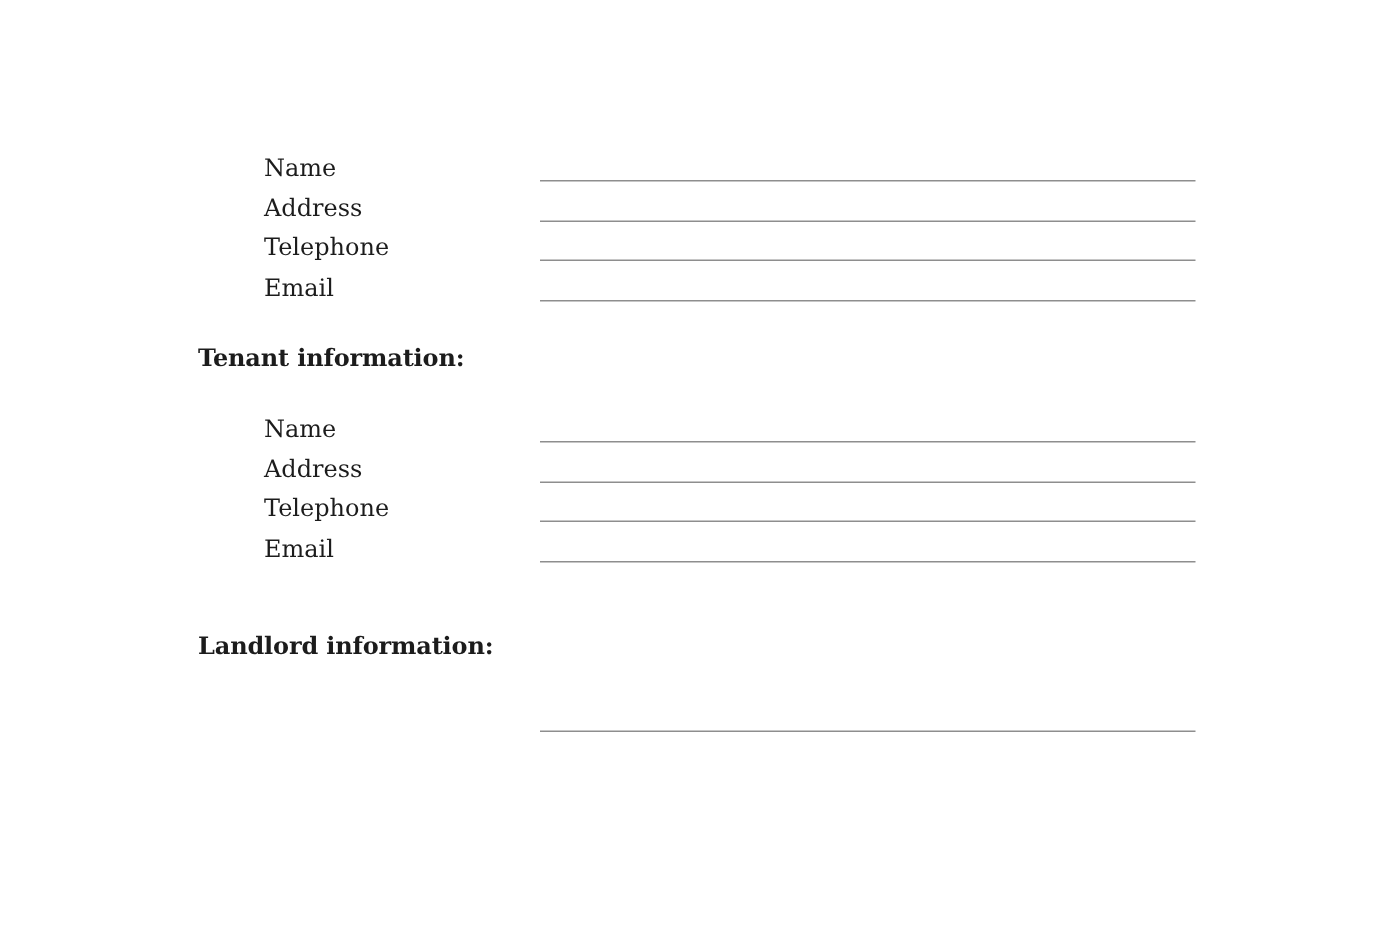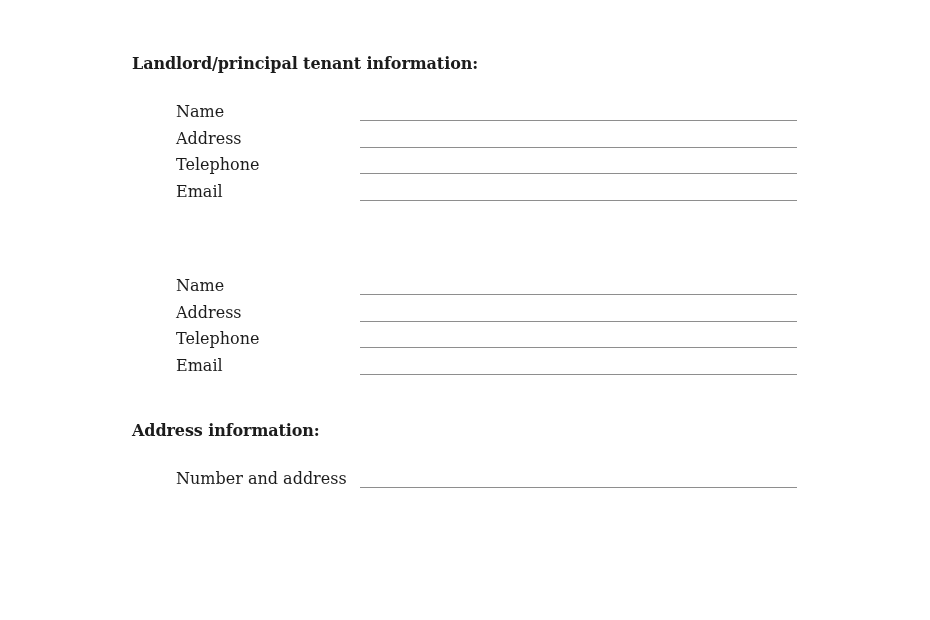--- a/index.html
+++ b/index.html
@@ -75,21 +75,20 @@
   .row-2c { top: 328px; }
   .row-2d { top: 355px; }
   
   .row-3a { top: 468px; }
 </style>
 </head>
 <body>
 
 <div class="page">
 
-  <div class="section-heading heading-1">Landlord/principal tenant information:</div>
 
   <div class="field-row row-1a">
     <span class="field-label">Name</span>
     <span class="field-line"></span>
     <span class="field-value"></span>
   </div>
   <div class="field-row row-1b">
     <span class="field-label">Address</span>
     <span class="field-line"></span>
     <span class="field-value"></span>
@@ -98,20 +97,21 @@
     <span class="field-label">Telephone</span>
     <span class="field-line"></span>
     <span class="field-value"></span>
   </div>
   <div class="field-row row-1d">
     <span class="field-label">Email</span>
     <span class="field-line"></span>
     <span class="field-value"></span>
   </div>
 
+  <div class="section-heading heading-2">Tenant information:</div>
 
   <div class="field-row row-2a">
     <span class="field-label">Name</span>
     <span class="field-line"></span>
     <span class="field-value"></span>
   </div>
   <div class="field-row row-2b">
     <span class="field-label">Address</span>
     <span class="field-line"></span>
     <span class="field-value"></span>
@@ -120,21 +120,20 @@
     <span class="field-label">Telephone</span>
     <span class="field-line"></span>
     <span class="field-value"></span>
   </div>
   <div class="field-row row-2d">
     <span class="field-label">Email</span>
     <span class="field-line"></span>
     <span class="field-value"></span>
   </div>
 
-  <div class="section-heading heading-3">Address information:</div>
+  <div class="section-heading heading-3">Landlord information:</div>
 
   <div class="field-row row-3a">
-    <span class="field-label">Number and address</span>
     <span class="field-line"></span>
     <span class="field-value"></span>
   </div>
 
 </div>
 
 </body></html>

